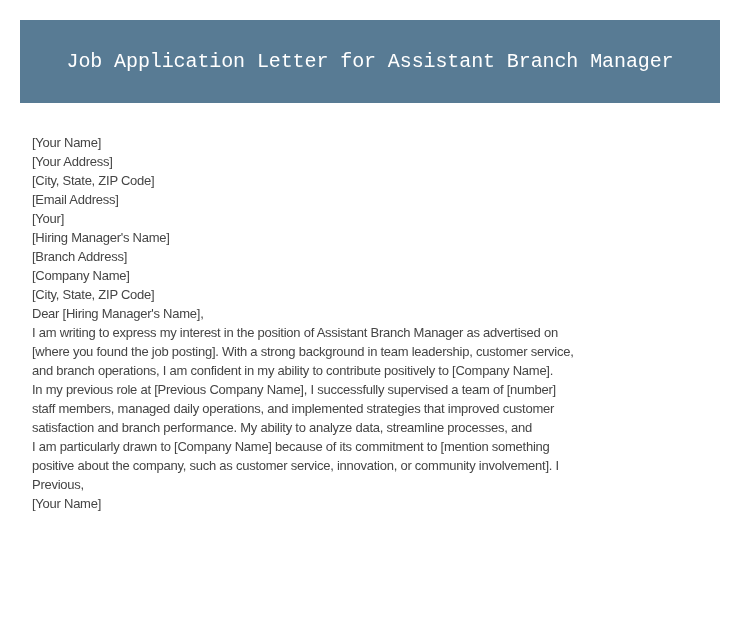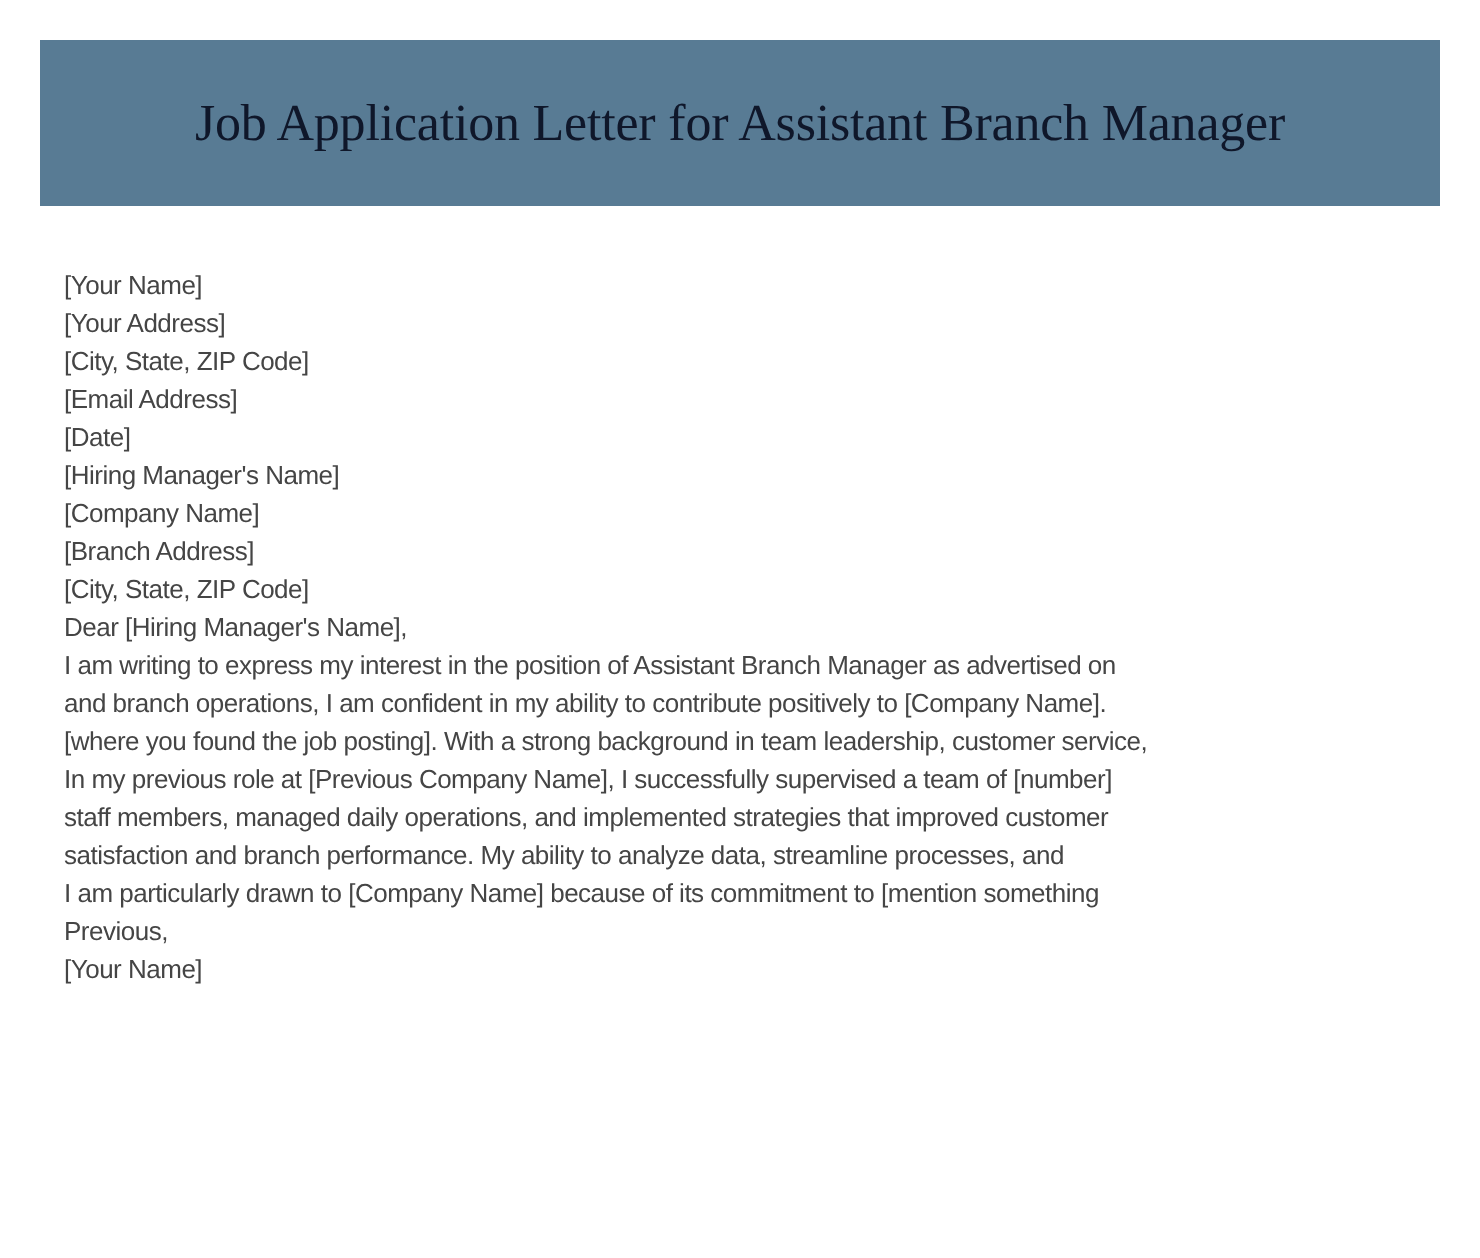--- a/index.html
+++ b/index.html
@@ -3,22 +3,22 @@
   <meta charset="utf-8">
   <style>
     html, body { margin: 0; padding: 0; background: #ffffff; }
     body { width: 740px; height: 629px; overflow: hidden; position: relative; }
     .header {
       position: absolute; left: 20px; top: 20px; width: 700px; height: 83px;
       background: #587b94;
       display: flex; align-items: center; justify-content: center;
     }
     .header h1 {
-      margin: 0; color: #0f172a; font-weight: normal;
-      font-family: Liberation Serif, serif; font-size: 26px;
+      margin: 0; color: #ffffff; font-weight: normal;
+      font-family: Liberation Mono, monospace; font-size: 20px;
       letter-spacing: -0.1px;
     }
     .letter {
       position: absolute; left: 32px; top: 133px; width: 705px;
       font-family: Liberation Sans, sans-serif; font-size: 13px;
       line-height: 19px; color: #454545; letter-spacing: -0.25px;
     }
     .letter .line { display: block; white-space: nowrap; }
   </style>
 </head>
@@ -28,38 +28,39 @@
   <h1>Job Application Letter for Assistant Branch Manager</h1>
 </div>
 
 <div class="letter">
   <div>
     <span class="line">[Your Name]</span>
     <span class="line">[Your Address]</span>
     <span class="line">[City, State, ZIP Code]</span>
     <span class="line">[Email Address]</span>
   </div>
-  <span class="line">[Date]</span>
+  <span class="line">[Your]</span>
   <div>
     <span class="line">[Hiring Manager's Name]</span>
+    <span class="line">[Branch Address]</span>
     <span class="line">[Company Name]</span>
-    <span class="line">[Branch Address]</span>
     <span class="line">[City, State, ZIP Code]</span>
   </div>
   <span class="line">Dear [Hiring Manager's Name],</span>
 
   <div>
     <span class="line">I am writing to express my interest in the position of Assistant Branch Manager as advertised on</span>
+    <span class="line">[where you found the job posting]. With a strong background in team leadership, customer service,</span>
     <span class="line">and branch operations, I am confident in my ability to contribute positively to [Company Name].</span>
-    <span class="line">[where you found the job posting]. With a strong background in team leadership, customer service,</span>
   </div>
   <div>
     <span class="line">In my previous role at [Previous Company Name], I successfully supervised a team of [number]</span>
     <span class="line">staff members, managed daily operations, and implemented strategies that improved customer</span>
     <span class="line">satisfaction and branch performance. My ability to analyze data, streamline processes, and</span>
   </div>
   <div>
     <span class="line">I am particularly drawn to [Company Name] because of its commitment to [mention something</span>
+    <span class="line">positive about the company, such as customer service, innovation, or community involvement]. I</span>
   </div>
 
   <span class="line">Previous,</span>
   <span class="line">[Your Name]</span>
 </div>
 
 </body></html>

